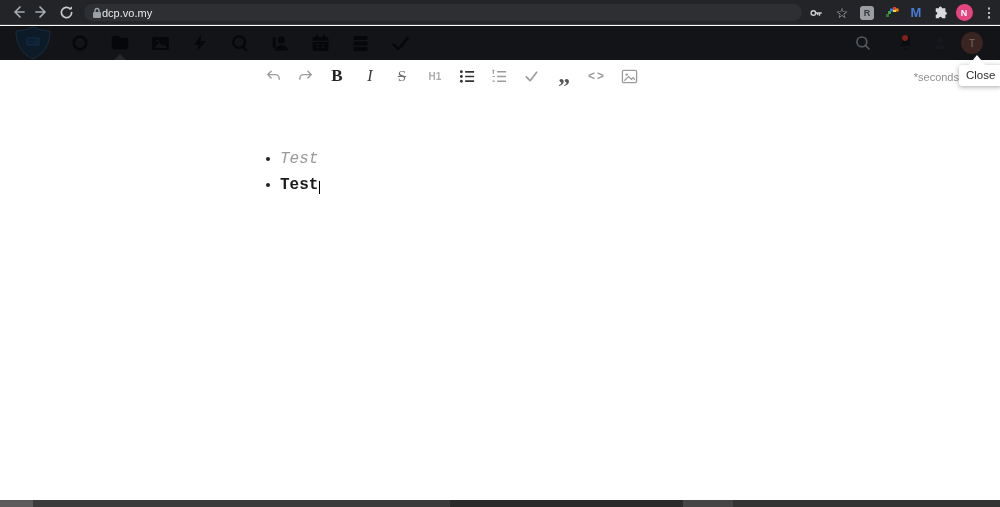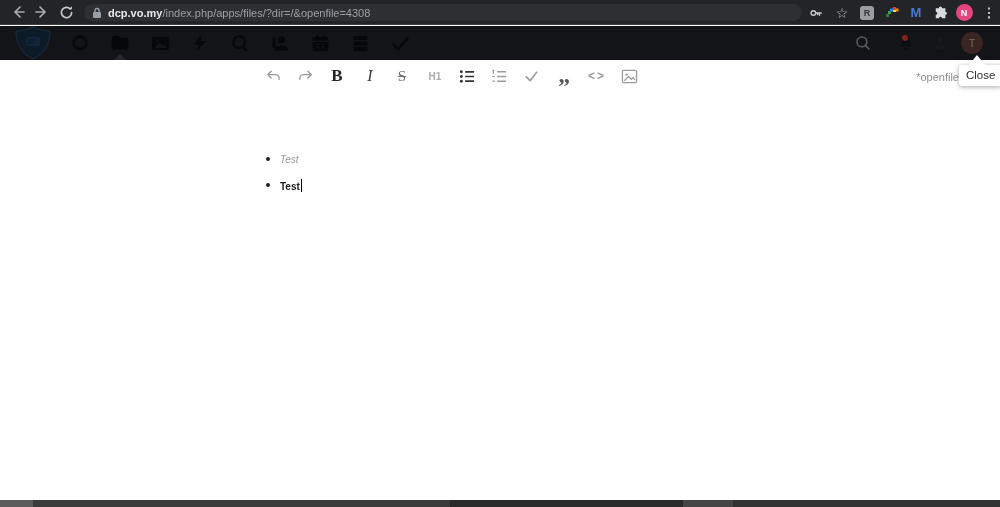--- a/index.html
+++ b/index.html
@@ -8,21 +8,21 @@
   .stage { position:relative; width:1000px; height:507px; background:#fff; }
 
   
   .chrome-bar { position:absolute; top:0; left:0; width:1000px; height:25px;
                 background:#222428; border-bottom:1px solid #3a3d41;
                 display:flex; align-items:center; }
   .nav-btn { width:24px; height:22px; display:flex; align-items:center; justify-content:center; }
   .omnibox { position:absolute; left:84px; top:4px; width:718px; height:17px;
              background:#2d2f33; border-radius:9px; display:flex; align-items:center;
              padding:0 8px; overflow:hidden; white-space:nowrap; }
-  .omnibox .domain { color:#e8eaed; font-size:11px; font-weight:bold; margin-left:6px; }
+  .omnibox .domain { color:#e8eaed; font-size:11px; font-weight:normal; }
   .omnibox .path   { color:#9aa0a6; font-size:11px; }
   .tb-icon { position:absolute; top:0; height:25px; display:flex; align-items:center; justify-content:center; width:22px; }
   .ext-square { width:14px; height:14px; background:#9a9da1; border-radius:3px;
                 display:flex; align-items:center; justify-content:center;
                 color:#33363a; font-size:9px; font-weight:bold; }
   .m-letter { color:#4a7bd4; font-size:13px; font-weight:bold; }
   .chrome-avatar { width:17px; height:17px; border-radius:50%; background:#e5457e;
                    color:#fff; font-size:9px; font-weight:bold;
                    display:flex; align-items:center; justify-content:center; }
   .dots { color:#c8cbce; font-size:13px; font-weight:bold; letter-spacing:0; }
@@ -65,21 +65,21 @@
   .quote-glyph { font-family:"Liberation Serif", serif; font-size:24px; font-weight:bold;
                  color:#555; line-height:10px; margin-top:10px; }
   .code-glyph { font-size:12px; font-weight:bold; color:#9b9b9b; letter-spacing:2px; }
   .autosave { position:absolute; top:71px; right:41px; font-size:11px; color:#8f8f8f; }
 
   
   .doc { position:absolute; left:262px; top:136px; width:560px; }
   .doc-title { font-size:12px; color:#3f3f3f; }
   .doc-list { list-style:none; margin-top:17px; }
   .doc-list li { position:relative; padding-left:18px; margin-bottom:13px;
-                 font-size:10px; line-height:13px; }
+                 font-size:16px; line-height:13px;font-family:Liberation Mono, monospace; }
   .doc-list li::before { content:""; position:absolute; left:4px; top:4px;
                  width:4px; height:4px; border-radius:50%; background:#222; }
   .li-italic { font-style:italic; color:#9a9a9a; }
   .li-bold   { font-weight:bold; color:#1a1a1a; }
   .caret { display:inline-block; width:1px; height:13px; background:#000;
            vertical-align:text-bottom; margin-left:1px; }
 
   
   .bottom-strip { position:absolute; top:500px; left:0; width:1000px; height:7px;
       background:linear-gradient(to right,
@@ -113,21 +113,20 @@
           <path d="M13.8 1.2 v3.4 h-3.4" fill="#c8cbce"></path>
         </svg>
     </div>
 
     <div class="omnibox">
       <svg width="10" height="12" viewBox="0 0 10 12">
           <rect x="1" y="5" width="8" height="6" rx="1" fill="#9aa0a6"></rect>
           <path d="M3 5 V3.5 a2 2 0 0 1 4 0 V5" stroke="#9aa0a6" stroke-width="1.4" fill="none"></path>
         </svg>
       <span class="domain">dcp.vo.my</span>
-        <span class="path">/index.php/apps/files/?dir=/&amp;openfile=4308</span>
     </div>
 
     <div class="tb-icon" style="left:805px;">
       <svg width="14" height="14" viewBox="0 0 16 16">
           <circle cx="5" cy="8" r="2.6" stroke="#c8cbce" stroke-width="1.6" fill="none"></circle>
           <path d="M7.6 8 H14 M12 8 v2.6 M9.8 8 v1.8" stroke="#c8cbce" stroke-width="1.6" fill="none" stroke-linecap="round"></path>
         </svg>
     </div>
     <div class="tb-icon" style="left:831px;color:#c0c3c7;font-size:14px;">☆</div>
     <div class="tb-icon" style="left:856px;">
@@ -295,21 +294,21 @@
     <div class="ed-btn code-glyph" style="left:584px;">&lt;&gt;</div>
     <div class="ed-btn" style="left:616px;">
       <svg width="17" height="17" viewBox="0 0 18 18">
           <rect x="1.5" y="2.5" width="15" height="13" rx="1.5" stroke="#9c9c9c" stroke-width="1.4" fill="none"></rect>
           <circle cx="6" cy="7" r="1.3" fill="#9c9c9c"></circle>
           <path d="M3.5 13.5 L8 9 L11 12 L12.8 10.2 L14.8 12.5" stroke="#9c9c9c" stroke-width="1.3" fill="none"></path>
         </svg>
     </div>
   </div>
 
-  <div class="autosave">*openfile</div>
+  <div class="autosave">*seconds</div>
 
   <div class="doc">
     <ul class="doc-list">
       <li class="li-italic"><span>Test</span></li>
       <li class="li-bold"><span>Test</span><span class="caret"></span></li>
     </ul>
   </div>
 
   <div class="bottom-strip"></div>
 

